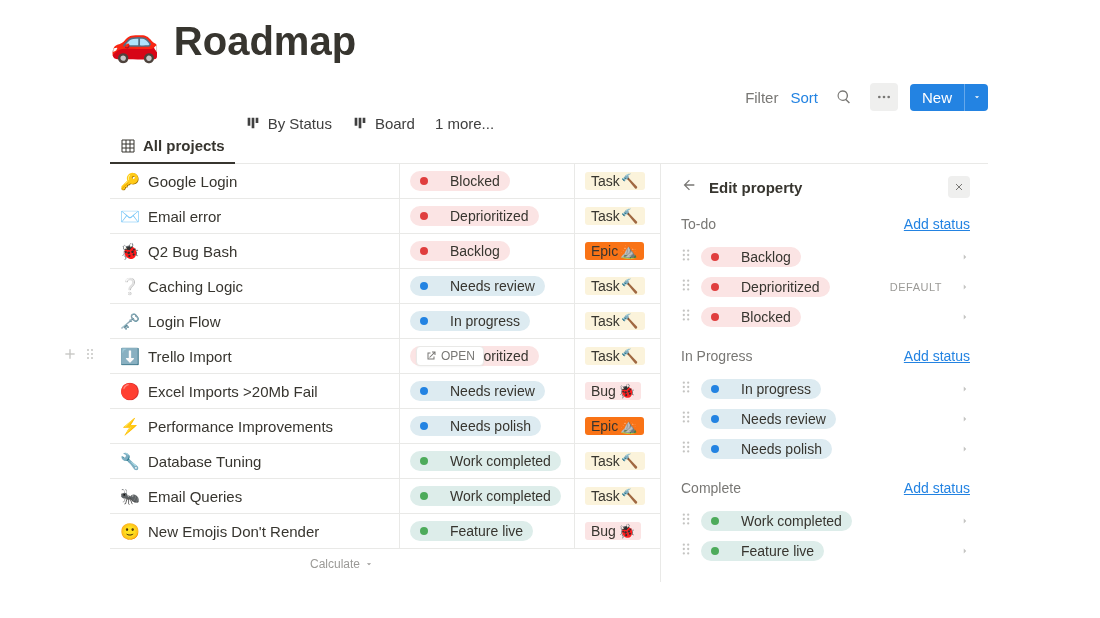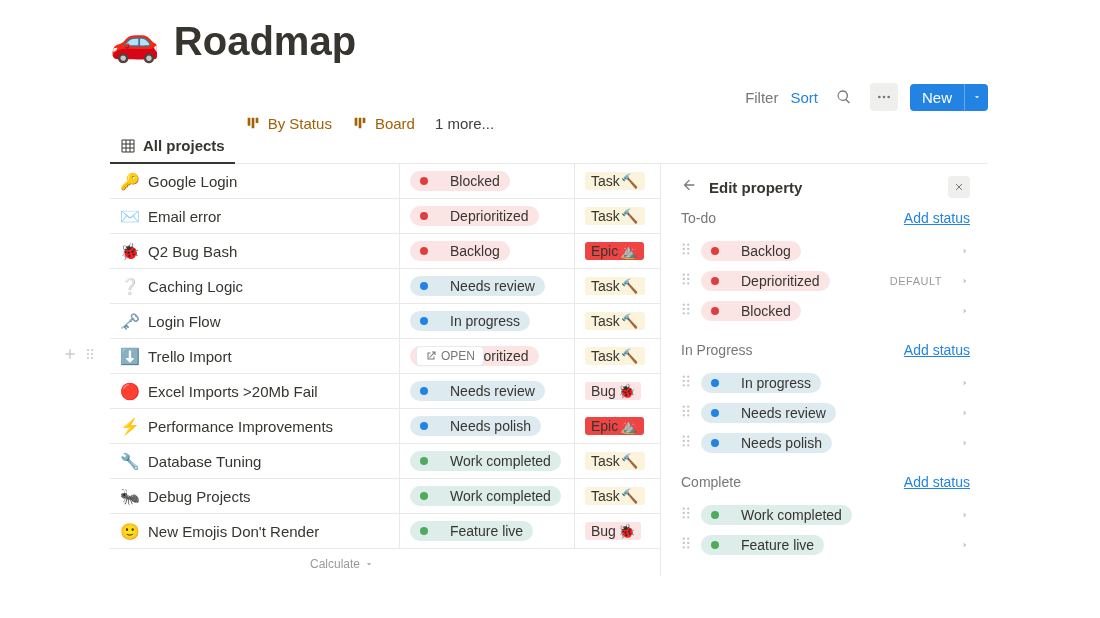--- a/index.html
+++ b/index.html
@@ -2,21 +2,21 @@
 <html><head>
 <meta charset="utf-8">
 <style>
   * { box-sizing: border-box; margin: 0; padding: 0; }
   body { font-family: -apple-system, BlinkMacSystemFont, "Segoe UI", Helvetica, Arial, sans-serif; color: #37352f; background: #fff; width: 1100px; height: 618px; overflow: hidden; }
   .page { padding: 18px 0 0 110px; position: relative; }
   .title-row { display: flex; align-items: center; gap: 14px; margin-bottom: 20px; }
   .title-emoji { font-size: 40px; }
   .title-text { font-size: 40px; font-weight: 700; }
   .views-bar { display: flex; align-items: center; gap: 0px; border-bottom: 1px solid #e9e9e7; width: 878px; position: relative; padding-bottom: 0; }
-  .view-tab { display: flex; align-items: center; gap: 7px; padding: 6px 10px 8px; font-size: 15px; color: #a16207; cursor: pointer; }
+  .view-tab { display: flex; align-items: center; gap: 7px; padding: 6px 10px 8px; font-size: 15px; color: #404040; cursor: pointer; }
   .view-tab.active { color: #37352f; font-weight: 600; border-bottom: 2px solid #37352f; margin-bottom: -1px; margin-top: 46px; }
   .view-icon { width: 16px; height: 16px; display: inline-flex; align-items: center; justify-content: center; }
   .view-icon svg { width: 16px; height: 16px; fill: currentColor; }
   .more-views { padding: 6px 10px 8px; color: #404040; font-size: 15px; }
   .actions { display: flex; align-items: center; gap: 12px; position: absolute; right: 0; top: -2px; }
   .action-text { font-size: 15px; color: #787774; cursor: pointer; }
   .action-text.blue { color: #2383e2; }
   .icon-btn { width: 28px; height: 28px; display: flex; align-items: center; justify-content: center; border-radius: 4px; cursor: pointer; }
   .icon-btn.bg { background: #efefee; }
   .icon-btn svg { width: 16px; height: 16px; fill: #787774; }
@@ -42,21 +42,21 @@
   .dot { width: 8px; height: 8px; border-radius: 50%; }
   .tag { display: inline-flex; align-items: center; gap: 2px; border-radius: 3px; padding: 1px 6px; font-size: 14px; }
   .open-btn { position: absolute; right: 176px; top: 50%; transform: translateY(-50%); background: #fff; border: 1px solid #e9e9e7; border-radius: 4px; padding: 2px 8px; font-size: 12px; color: #787774; display: flex; align-items: center; gap: 4px; box-shadow: 0 1px 2px rgba(0,0,0,0.04); cursor: pointer; font-weight:500; }
   .open-btn svg { width: 12px; height: 12px; fill: #787774; }
   .row-handles { position: absolute; left: -48px; top: 50%; transform: translateY(-50%); display: flex; gap: 4px; color: #c4c4c2; }
   .row-handles svg { width: 16px; height: 16px; fill: #c4c4c2; }
   .calc { color: #9b9a97; font-size: 12px; padding: 8px 0 0 200px; display: flex; align-items: center; gap: 4px; }
   .calc svg { width: 10px; height: 10px; fill: #9b9a97; }
   
   .side-panel { width: 328px; border-left: 1px solid #e9e9e7; margin-left: 0; padding: 12px 18px 0 20px; position: relative; }
-  .sp-header { display: flex; align-items: center; gap: 12px; margin-bottom: 12px; }
+  .sp-header { display: flex; align-items: center; gap: 12px; margin-bottom: 18px; }
   .sp-back svg { width: 16px; height: 16px; fill: #787774; }
   .sp-title { font-size: 15px; font-weight: 600; flex: 1; }
   .sp-close { width: 22px; height: 22px; border-radius: 4px; background: #efefee; display: flex; align-items: center; justify-content: center; cursor: pointer; }
   .sp-close svg { width: 12px; height: 12px; fill: #787774; }
   .sp-group { margin-bottom: 16px; }
   .sp-group-head { display: flex; justify-content: space-between; align-items: center; margin-bottom: 10px; }
   .sp-group-title { font-size: 14px; color: #787774; }
   .sp-add { font-size: 14px; color: #2383e2; cursor: pointer; text-decoration: underline; }
   .sp-item { display: flex; align-items: center; gap: 10px; padding: 5px 0; cursor: pointer; }
   .sp-drag svg { width: 10px; height: 14px; fill: #c4c4c2; }
@@ -64,21 +64,21 @@
   .sp-default { color: #9b9a97; font-size: 11px; font-weight: 500; letter-spacing: 0.5px; margin-left: auto; }
   .sp-chevron { margin-left: auto; }
   .sp-chevron svg { width: 10px; height: 10px; fill: #c4c4c2; }
   .sp-item .sp-default + .sp-chevron { margin-left: 8px; }
   
   .bg-red-light { background: #fbe4e4; } .dot-red { background: #e03e3e; }
   .bg-blue-light { background: #ddebf1; } .dot-blue { background: #2383e2; }
   .bg-green-light { background: #ddedea; } .dot-green { background: #4dab5b; }
   .bg-yellow-light { background: #fbf3db; }
   .bg-pink-light { background: #fbe4e4; }
-  .bg-teal-light { background: #ef4444; }
+  .bg-teal-light { background: #f97316; }
 </style>
 </head>
 <body>
 
 <div class="page">
   <div class="title-row">
     <span class="title-emoji">🚗</span>
     <span class="title-text">Roadmap</span>
   </div>
 
@@ -318,21 +318,21 @@
             <div class="td c3">
               <span class="tag bg-yellow-light">
                 <span>Task</span>
                 <span>🔨</span>
               </span>
             </div>
           </div>
           <div class="tr">
             <div class="td c1">
               <span class="row-emoji">🐜</span>
-              <span>Debug Projects</span>
+              <span>Email Queries</span>
             </div>
             <div class="td c2">
               <span class="pill bg-green-light">
                 <span class="dot dot-green"></span>
                 <span>Work completed</span>
               </span>
             </div>
             <div class="td c3">
               <span class="tag bg-yellow-light">
                 <span>Task</span>

